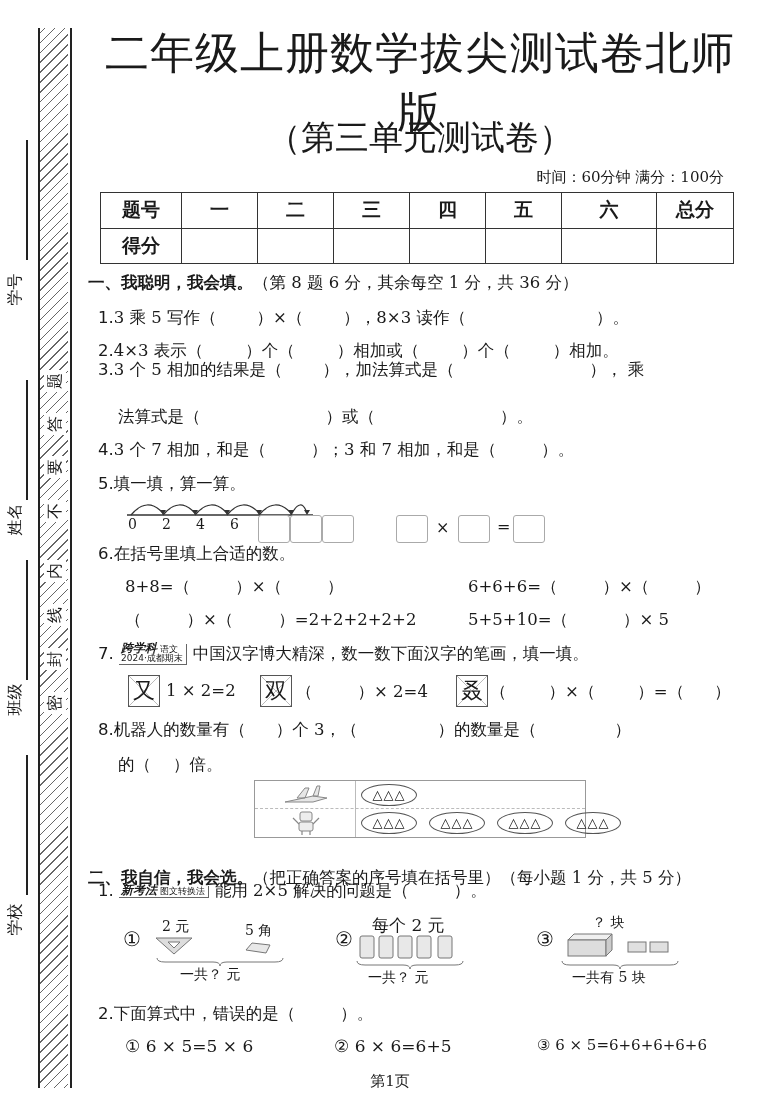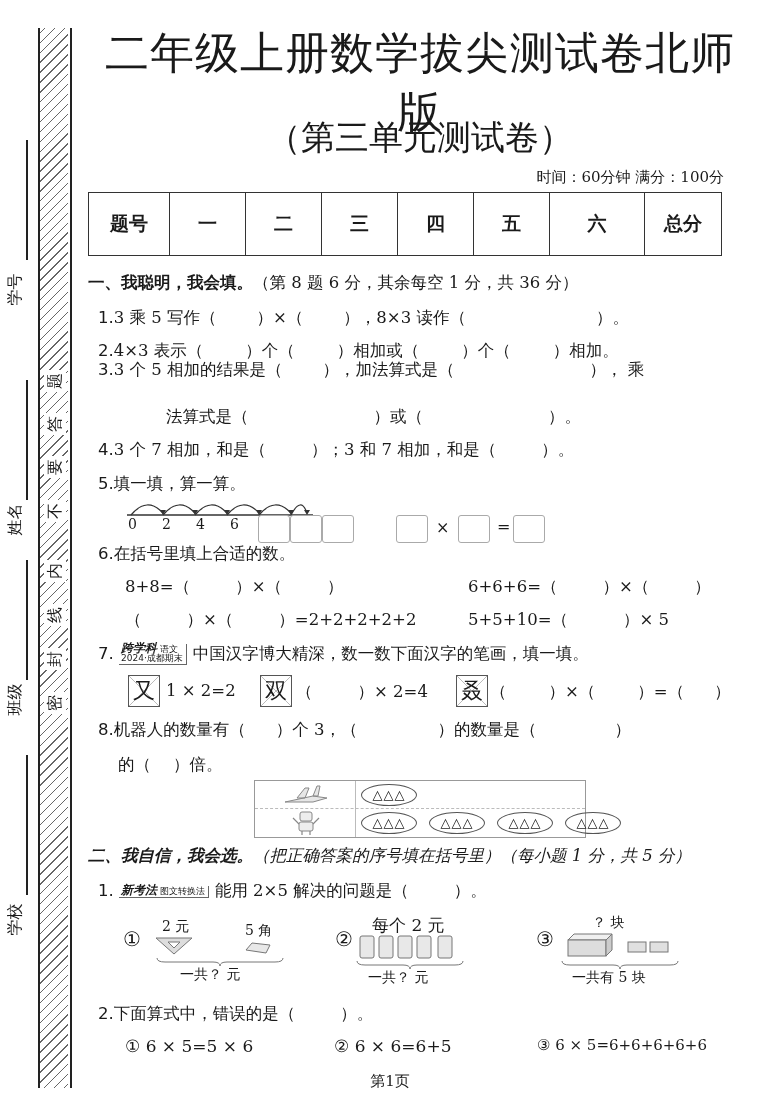--- a/index.html
+++ b/index.html
@@ -15,21 +15,21 @@
   .field-label { position: absolute; left: 0; width: 30px; transform: rotate(-90deg);
                  font-size: 16px; text-align: center; white-space: nowrap; }
   .field-line { position: absolute; left: 26px; width: 1.5px; background: #222; }
 
   .title { position: absolute; left: 100px; top: 24px; width: 640px; text-align: center;
            font-size: 44px; letter-spacing: 1px; font-family: "DejaVu Serif", serif; }
   .subtitle { position: absolute; left: 260px; top: 100px; width: 320px; text-align: center;
               font-size: 34px; margin-top: 15px; }
   .meta { position: absolute; right: 56px; top: 168px; font-size: 15px; }
 
-  table.score { position: absolute; left: 88px; top: 192px; width: 634px; height: 64px;
+  table.score { position: absolute; left: 100px; top: 192px; width: 634px; height: 72px;
                 border-collapse: collapse; }
   table.score td { border: 1.5px solid #333; text-align: center; font-size: 19px;
                    font-family: "DejaVu Sans", sans-serif; font-weight: bold; }
 
   .line { position: absolute; left: 98px; font-size: 16.5px; white-space: nowrap;
           font-family: "DejaVu Serif", serif; }
   .sec { position: absolute; left: 88px; font-size: 16.5px; white-space: nowrap; }
   .sec b { font-family: "DejaVu Sans", sans-serif; }
   .num { font-family: "DejaVu Sans", sans-serif; }
   .blank { display: inline-block; }
@@ -85,39 +85,49 @@
       <tr>
     <td style="width:78px">题号</td>
     <td>一</td>
     <td>二</td>
     <td>三</td>
     <td>四</td>
     <td>五</td>
     <td style="width:92px">六</td>
     <td style="width:74px">总分</td>
   </tr>
+  <tr>
+    <td>得分</td>
+    <td></td>
+    <td></td>
+    <td></td>
+    <td></td>
+    <td></td>
+    <td></td>
+    <td></td>
+  </tr>
 </tbody>
   </table>
 
 <div class="sec" style="top:272px;">
   <b>一、我聪明，我会填。</b><span>（第 8 题 6 分，其余每空 1 分，共 36 分）</span>
 </div>
 
 <div class="line" style="top:307px;">
   <span class="num">1.</span><span>3 乘 5 写作（</span><span class="blank" style="width:40px"></span><span>）×（</span><span class="blank" style="width:40px"></span><span>），8×3 读作（</span><span class="blank" style="width:130px"></span><span>）。</span>
 </div>
 
 <div class="line" style="top:340px;">
   <span class="num">2.</span><span>4×3 表示（</span><span class="blank" style="width:42px"></span><span>）个（</span><span class="blank" style="width:42px"></span><span>）相加或（</span><span class="blank" style="width:42px"></span><span>）个（</span><span class="blank" style="width:42px"></span><span>）相加。</span>
 </div>
 
 <div class="line" style="top:359px;">
   <span class="num">3.</span><span>3 个 5 相加的结果是（</span><span class="blank" style="width:40px"></span><span>），加法算式是（</span><span class="blank" style="width:135px"></span><span>），  乘</span>
 </div>
-<div class="line" style="top:406px; left:118px;margin-left:48px;">
+<div class="line" style="top:406px; left:118px;">
   <span>法算式是（</span><span class="blank" style="width:125px"></span><span>）或（</span><span class="blank" style="width:125px"></span><span>）。</span>
 </div>
 
 <div class="line" style="top:439px;">
   <span class="num">4.</span><span>3 个 7 相加，和是（</span><span class="blank" style="width:45px"></span><span>）；3 和 7 相加，和是（</span><span class="blank" style="width:45px"></span><span>）。</span>
 </div>
 
 <div class="line" style="top:473px;">
   <span class="num">5.</span><span>填一填，算一算。</span>
 </div>
@@ -195,21 +205,21 @@
     <path d="M2 8 L8 14 M28 8 L22 14 M11 21 L11 25 M19 21 L19 25" stroke="#888" stroke-width="1.2"></path>
   </svg>
   <div class="abs" style="left:106px; top:3px;">
     <span class="oval">△△△</span>
   </div>
   <div class="abs" style="left:106px; top:31px; white-space:nowrap;">
     <span class="oval">△△△</span><span class="oval">△△△</span><span class="oval">△△△</span><span class="oval">△△△</span>
   </div>
 </div>
 
-<div class="sec" style="top:845px;font-style:italic;">
+<div class="sec" style="top:867px;">
   <b>二、我自信，我会选。</b><span>（把正确答案的序号填在括号里）（每小题 1 分，共 5 分）</span>
 </div>
 
 <div class="line" style="top:880px;">
   <span class="num">1.</span>
   <span class="badge"><span class="big">新考法</span> <span>图文转换法</span></span><span>能用 2×5 解决的问题是（</span><span class="blank" style="width:45px"></span><span>）。</span>
 </div>
 
 <div class="abs" style="left:123px; top:927px; font-size:20px;">①</div>
 <div class="abs" style="left:162px; top:918px; font-size:14px;">2 元</div>

